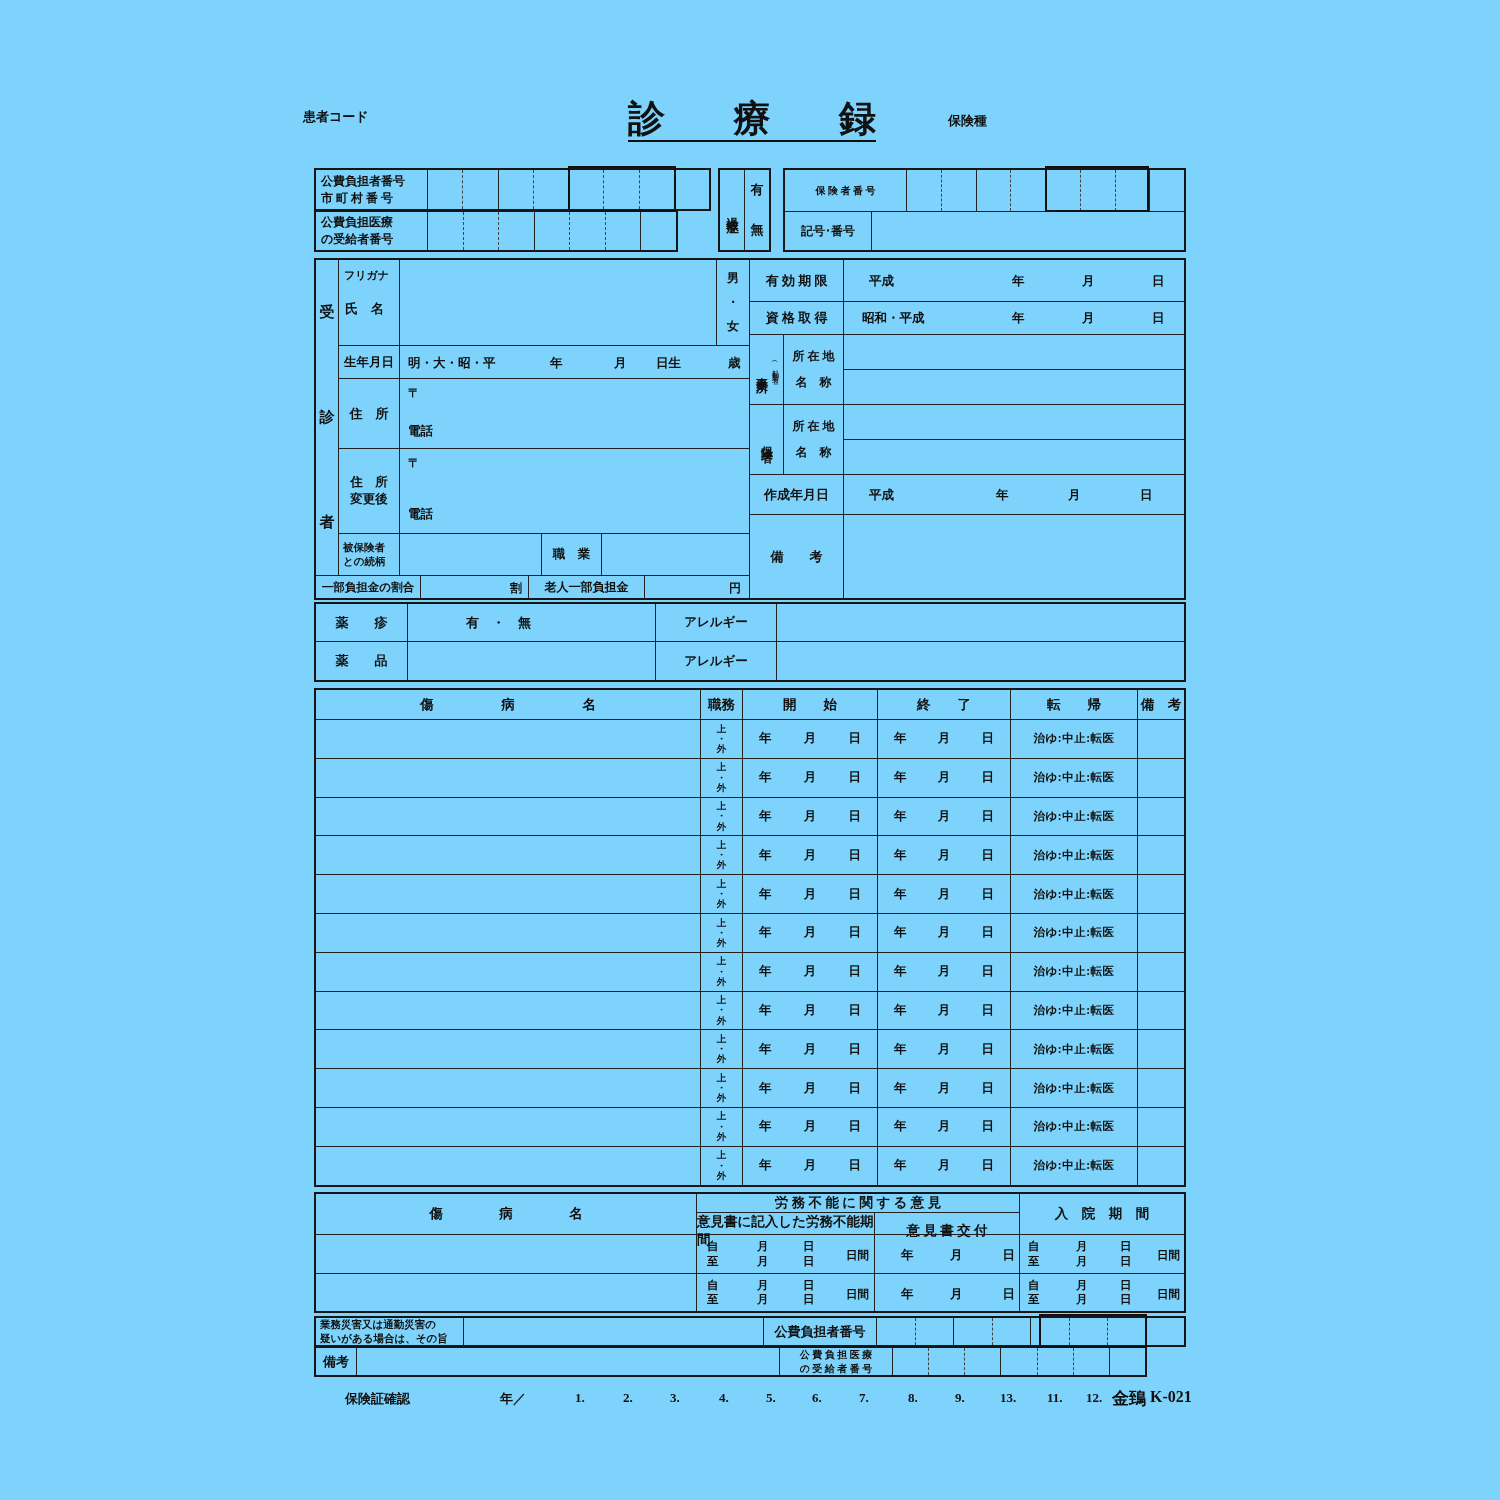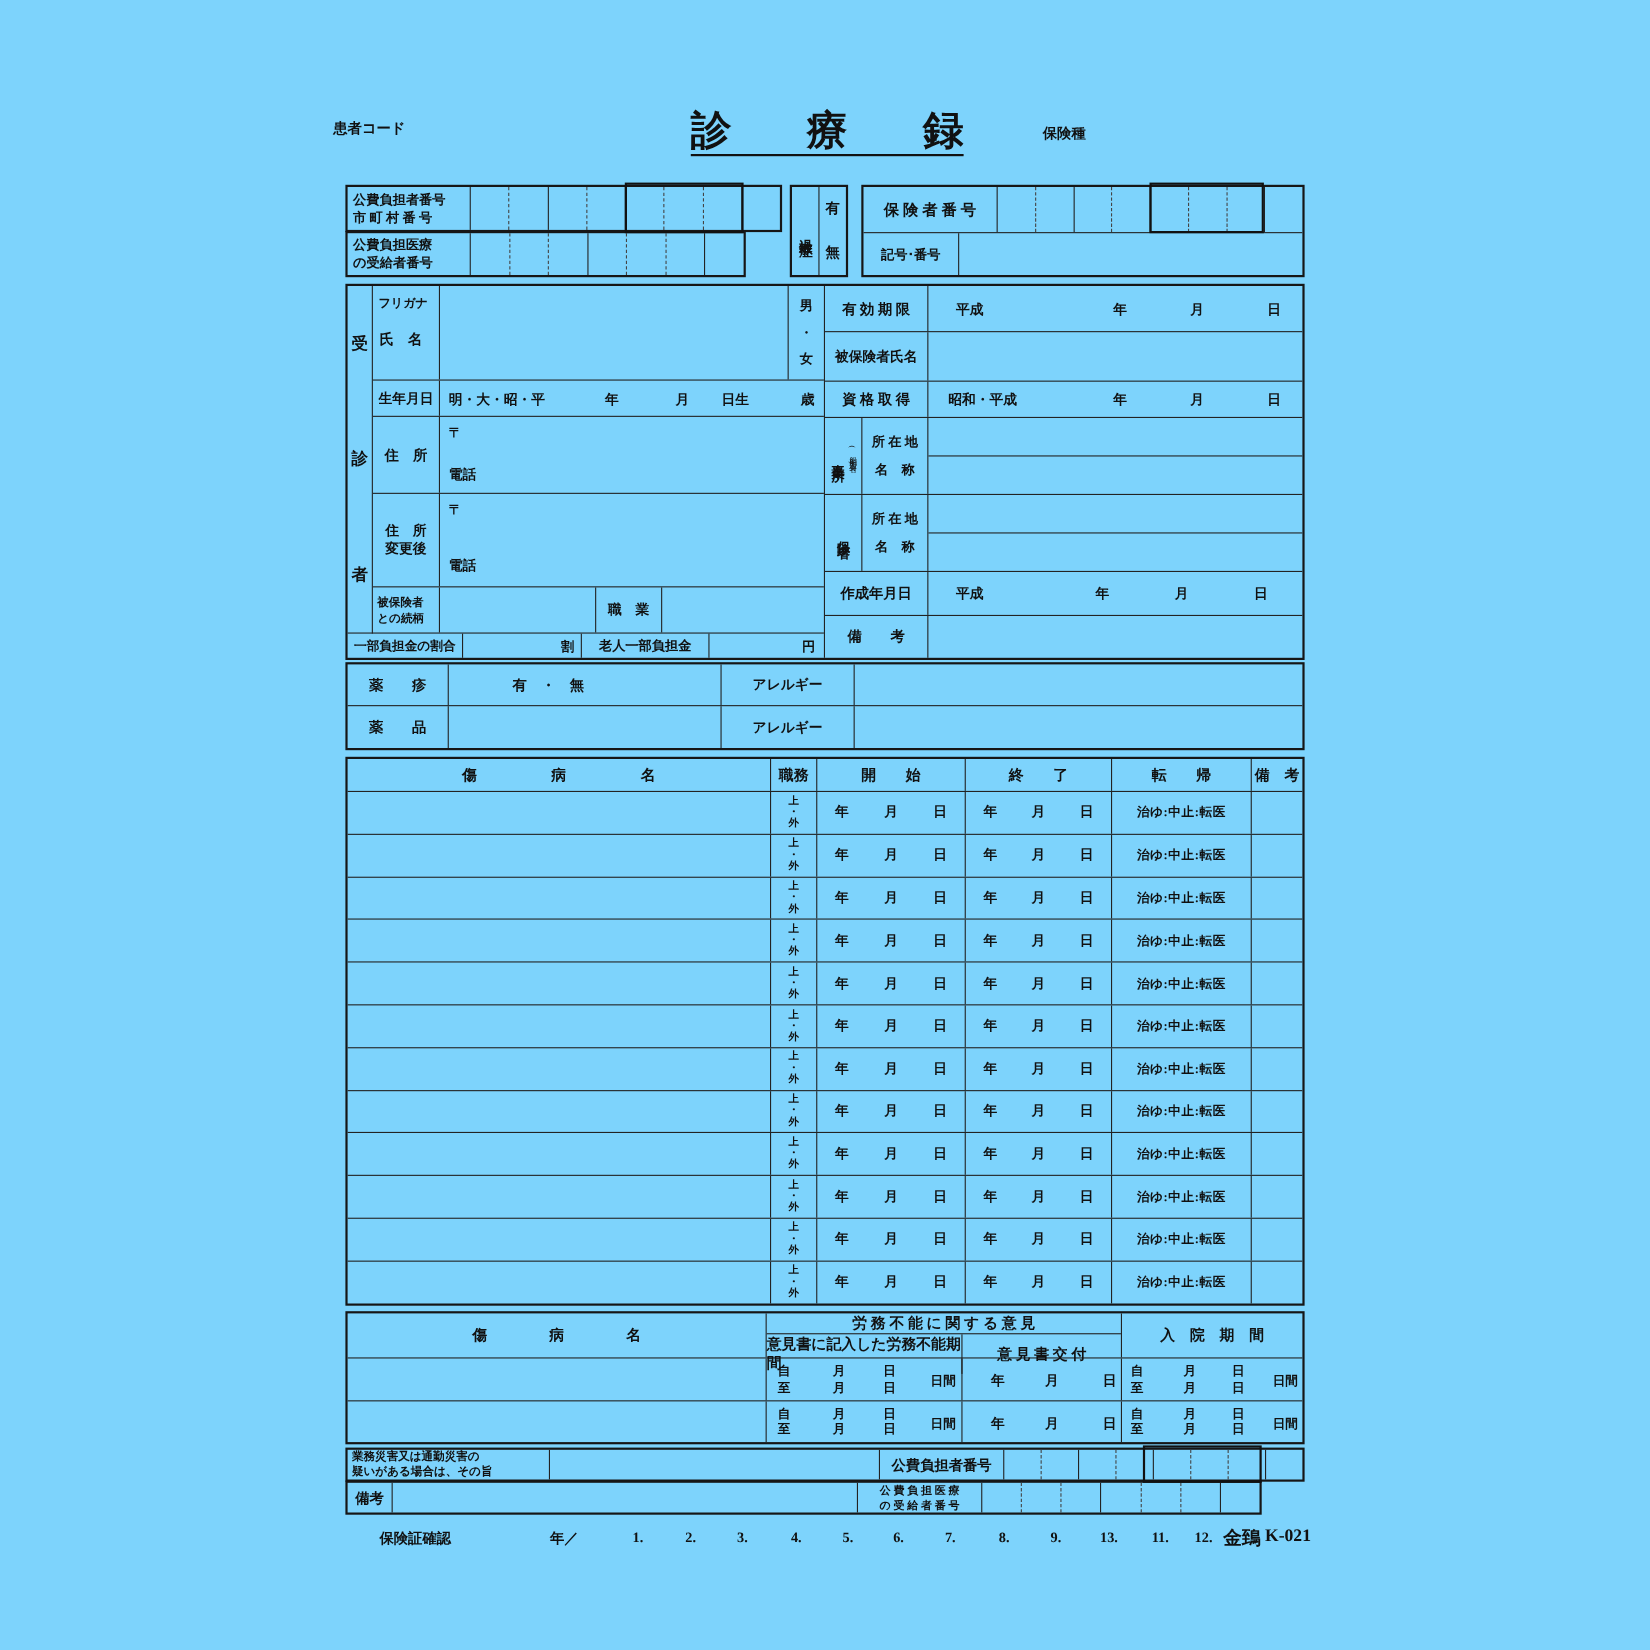--- a/index.html
+++ b/index.html
@@ -17,21 +17,21 @@
   .bb{border-bottom:1px solid #222}
   .bl{border-left:1px solid #222}
   .dc{flex:1}
   .sd{border-left:1px dashed #444}
   .ss{border-left:1px solid #222}
   .vt{writing-mode:vertical-rl;letter-spacing:2px}
   .ps{position:absolute;font-weight:bold;font-size:12.5px;white-space:nowrap}
   .lab{font-weight:bold}
   .ovl{position:absolute;border:2px solid #111;pointer-events:none}
   .f10{font-size:10px}.f105{font-size:10.5px}.f11{font-size:11px}.f115{font-size:11.5px}
-  .f12{font-size:12px}.f125{font-size:12.5px}.f13{font-size:13px}.f14{font-size:14px}
+  .f12{font-size:12px}.f125{font-size:12.5px}.f13{font-size:13px}.f14{font-size:10px}
   .drow{height:38.8px;border-top:1px solid #222;display:flex}
   .lrow{height:38.5px;border-top:1px solid #222;display:flex}
   .duty{align-items:center;justify-content:center;font-size:9.5px;line-height:1.08;font-weight:bold}
   .ymd{align-items:center;justify-content:space-between;padding:0 16px;font-size:12.5px;font-weight:bold}
   .out{font-size:11.5px;font-weight:bold;letter-spacing:0.5px}
   .hd{display:flex;align-items:center;justify-content:center;font-weight:bold;font-size:13.5px}
 </style>
 </head>
 <body>
 
@@ -184,24 +184,20 @@
     <div class="abs fc bl" style="left:433px;top:0;width:435px;height:338px">
       <div class="fr bb" style="height:42px">
         <div class="br cc lab f13" style="width:94px">有 効 期 限</div>
         <div class="rel" style="flex:1">
           <span class="ps" style="left:25px;top:13px">平成</span>
           <span class="ps" style="left:168px;top:13px">年</span>
           <span class="ps" style="left:238px;top:13px">月</span>
           <span class="ps" style="left:308px;top:13px">日</span>
         </div>
       </div>
-      <div class="fr bb" style="height:45px">
-        <div class="br cc lab f125" style="width:94px">被保険者氏名</div>
-        <div style="flex:1"></div>
-      </div>
       <div class="fr bb" style="height:33px">
         <div class="br cc lab f13" style="width:94px">資 格 取 得</div>
         <div class="rel" style="flex:1">
           <span class="ps" style="left:18px;top:8px">昭和・平成</span>
           <span class="ps" style="left:168px;top:8px">年</span>
           <span class="ps" style="left:238px;top:8px">月</span>
           <span class="ps" style="left:308px;top:8px">日</span>
         </div>
       </div>
       <div class="fr bb" style="height:70px">
@@ -597,21 +593,21 @@
           <span class="ps f115" style="left:8px;bottom:4px">至</span>
           <span class="ps f115" style="left:56px;bottom:4px">月</span>
           <span class="ps f115" style="left:100px;bottom:4px">日</span>
           <span class="ps f115" style="right:4px;top:13px">日間</span>
         </div>
       </div>
 
   </div>
 
   <div class="abs bx2 fr" style="left:314px;top:1316px;width:872px;height:31px">
-    <div class="br fc" style="width:184px;justify-content:flex-end;padding-left:4px">
+    <div class="br fc" style="width:148px;justify-content:space-between;padding-left:4px">
       <span class="lab f105">業務災害又は通勤災害の</span>
       <span class="lab f105">疑いがある場合は、その旨</span>
     </div>
     <div class="br" style="width:300px"></div>
     <div class="br cc lab f13" style="width:113px">公費負担者番号</div>
     <div class="fr" style="flex:1">
       <div class="dc"></div>
         <div class="dc sd"></div>
         <div class="dc ss"></div>
         <div class="dc sd"></div>

